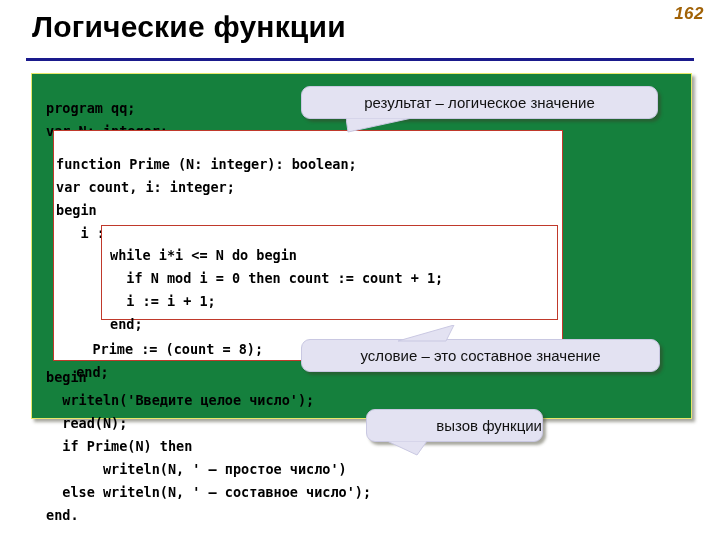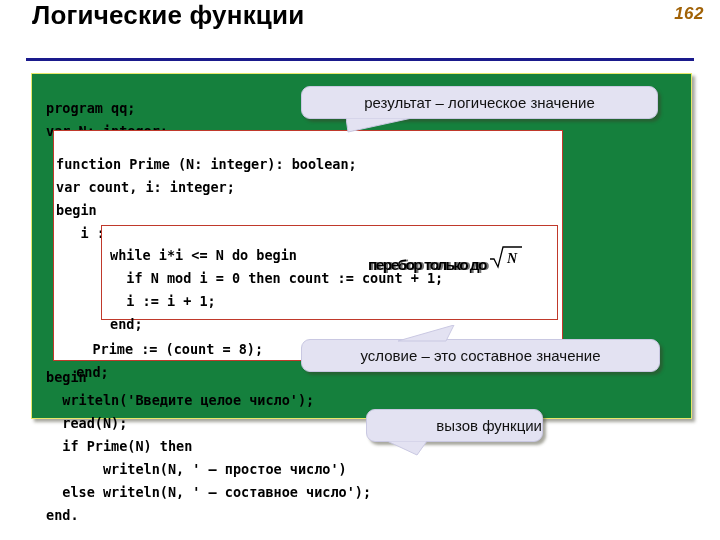--- a/index.html
+++ b/index.html
@@ -23,23 +23,23 @@
     font-family: "Liberation Sans", sans-serif;
     font-size: 17px;
     font-weight: bold;
     color: #a16207;
     letter-spacing: 0.5px;
     font-style: italic;
   }
   #slide-title {
     position: absolute;
     left: 32px;
-    top: 0;
-    font-family: "Liberation Sans", sans-serif;
-    font-size: 26px;
+    top: 10px;
+    font-family: "Liberation Sans", sans-serif;
+    font-size: 30px;
     font-weight: bold;
     color: #000000;
     letter-spacing: 0.2px;
     white-space: nowrap;
   }
   #title-rule {
     position: absolute;
     left: 26px;
     top: 58px;
     width: 668px;
@@ -192,29 +192,20 @@
   </div>
 
   <pre class="code" id="code-tail">begin
   writeln('Введите целое число');
   read(N);
   if Prime(N) then
        writeln(N, ' – простое число')
   else writeln(N, ' – составное число');
 end.</pre>
 
-  <div id="sqrt-note">
-    <span class="lbl">перебор только до</span>
-    <span class="radical">
-      <svg width="34" height="24" viewBox="0 0 34 24">
-        <path d="M1,14 L5,14 L9,22 L14,2 L33,2" fill="none" stroke="#000" stroke-width="1.3"></path>
-        <text x="18" y="18" font-family="Liberation Serif, serif" font-style="italic" font-size="14" fill="#000">N</text>
-      </svg>
-    </span>
-  </div>
 </div>
 
 <div class="callout" id="callout-result">
   <span>результат – логическое значение</span>
   <span class="tail" style="left:44px; top:31px;">
     <svg width="70" height="16" viewBox="0 0 70 16">
       <polygon points="0,0 66,0 2,14" fill="#e3e2f2" stroke="#c9c8e2" stroke-width="1"></polygon>
     </svg>
   </span>
 </div>

